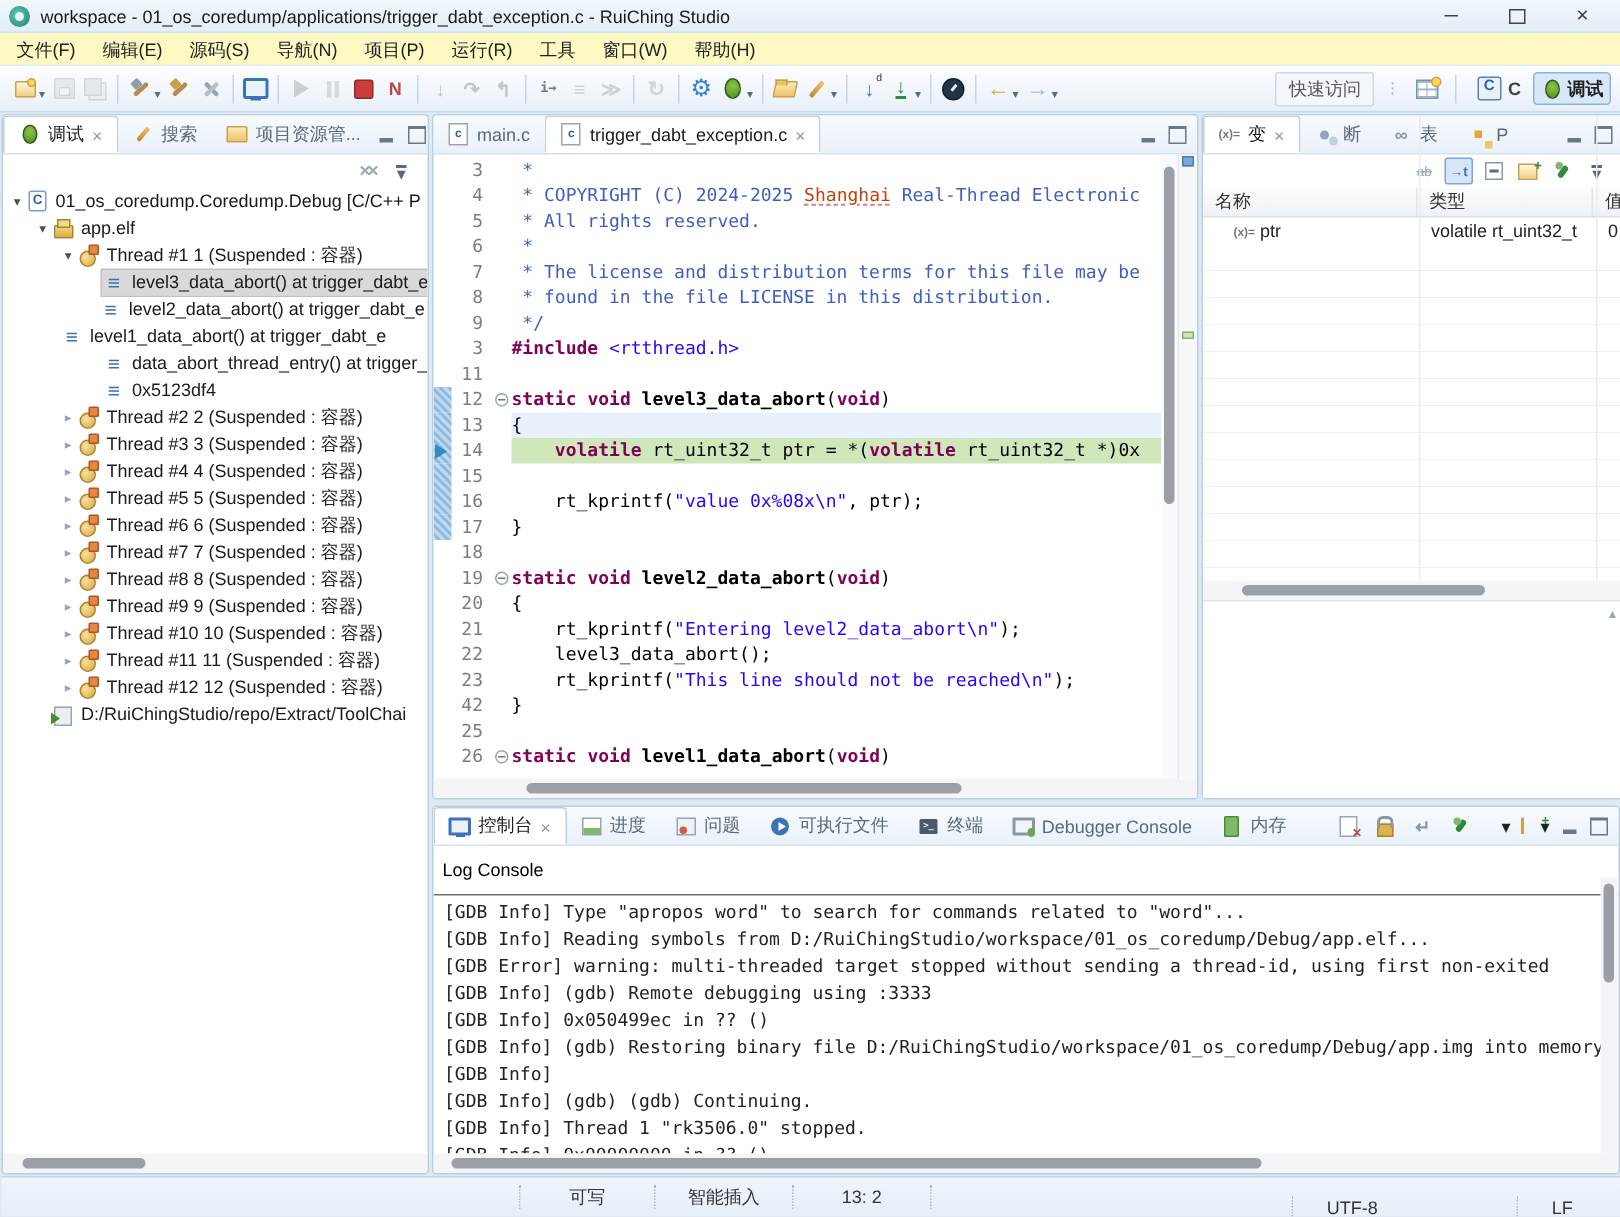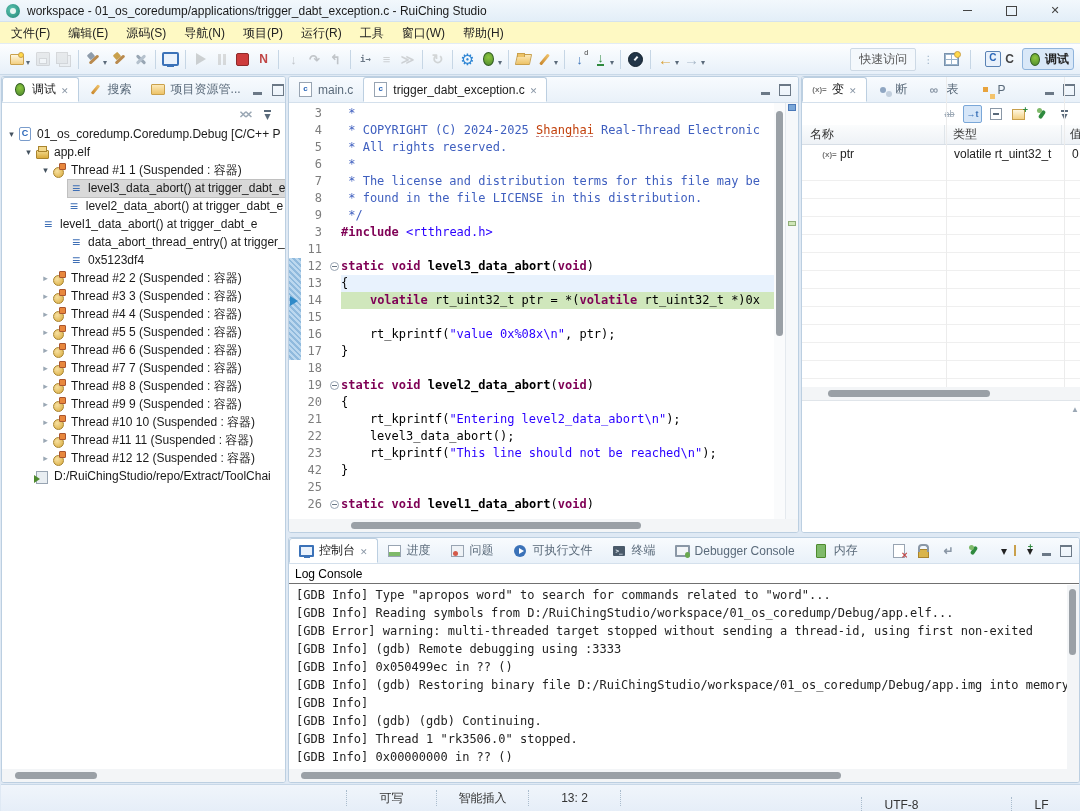--- a/index.html
+++ b/index.html
@@ -177,21 +177,21 @@
   .mi-newview::after{content:"+";position:absolute;right:0;top:0;font:bold 9px "Liberation Sans",sans-serif;color:#2f8a3e}
   .mi-pin::before{content:"";width:4px;height:9px;background:#2f8a3e;border-radius:2px;transform:rotate(35deg)}
   .mi-pin::after{content:"";position:absolute;top:3px;left:5px;width:5px;height:5px;background:#7fba6a;border-radius:50%}
 
   
   .mi-clear::before{content:"";width:10px;height:12px;background:#fff;border:1px solid #98a4b2}
   .mi-clear::after{content:"✕";position:absolute;right:0;bottom:0;color:#c04545;font-size:8px;font-weight:bold}
   .mi-lock::before{content:"";width:9px;height:7px;background:#d9b44a;border:1px solid #a9842e;margin-top:6px}
   .mi-lock::after{content:"";position:absolute;top:2px;width:7px;height:6px;border:2px solid #8a97a6;border-bottom:none;border-radius:4px 4px 0 0}
   .mi-wrap::before{content:"↵";color:#8a97a6;font-weight:bold}
-  .conhdr{height:20px;flex:none;display:flex;align-items:center;padding-left:6px;border-bottom:1px solid #707070;color:#000}
+  .conhdr{height:33px;flex:none;display:flex;align-items:center;padding-left:6px;border-bottom:1px solid #707070;color:#000}
   .conout{flex:1;overflow:hidden;font:12px/18px "DejaVu Sans Mono",monospace;padding:2px 0 0 7px;position:relative;white-space:nowrap}
   .conline{height:18px}
   .convsb{position:absolute;right:0;top:47px;bottom:13px;width:12px;background:#f3f5f7}
 
   
   .statusbar{position:absolute;left:1px;top:784px;width:1080px;height:27px;background:linear-gradient(#f0f5fb,#e6eef8);border-top:1px solid #c8d8e8;display:flex;align-items:center;color:#333}
   .sbcell{text-align:center;border-left:1px dotted #aabccd;height:16px;line-height:16px}
 </style>
 </head>
 <body>

